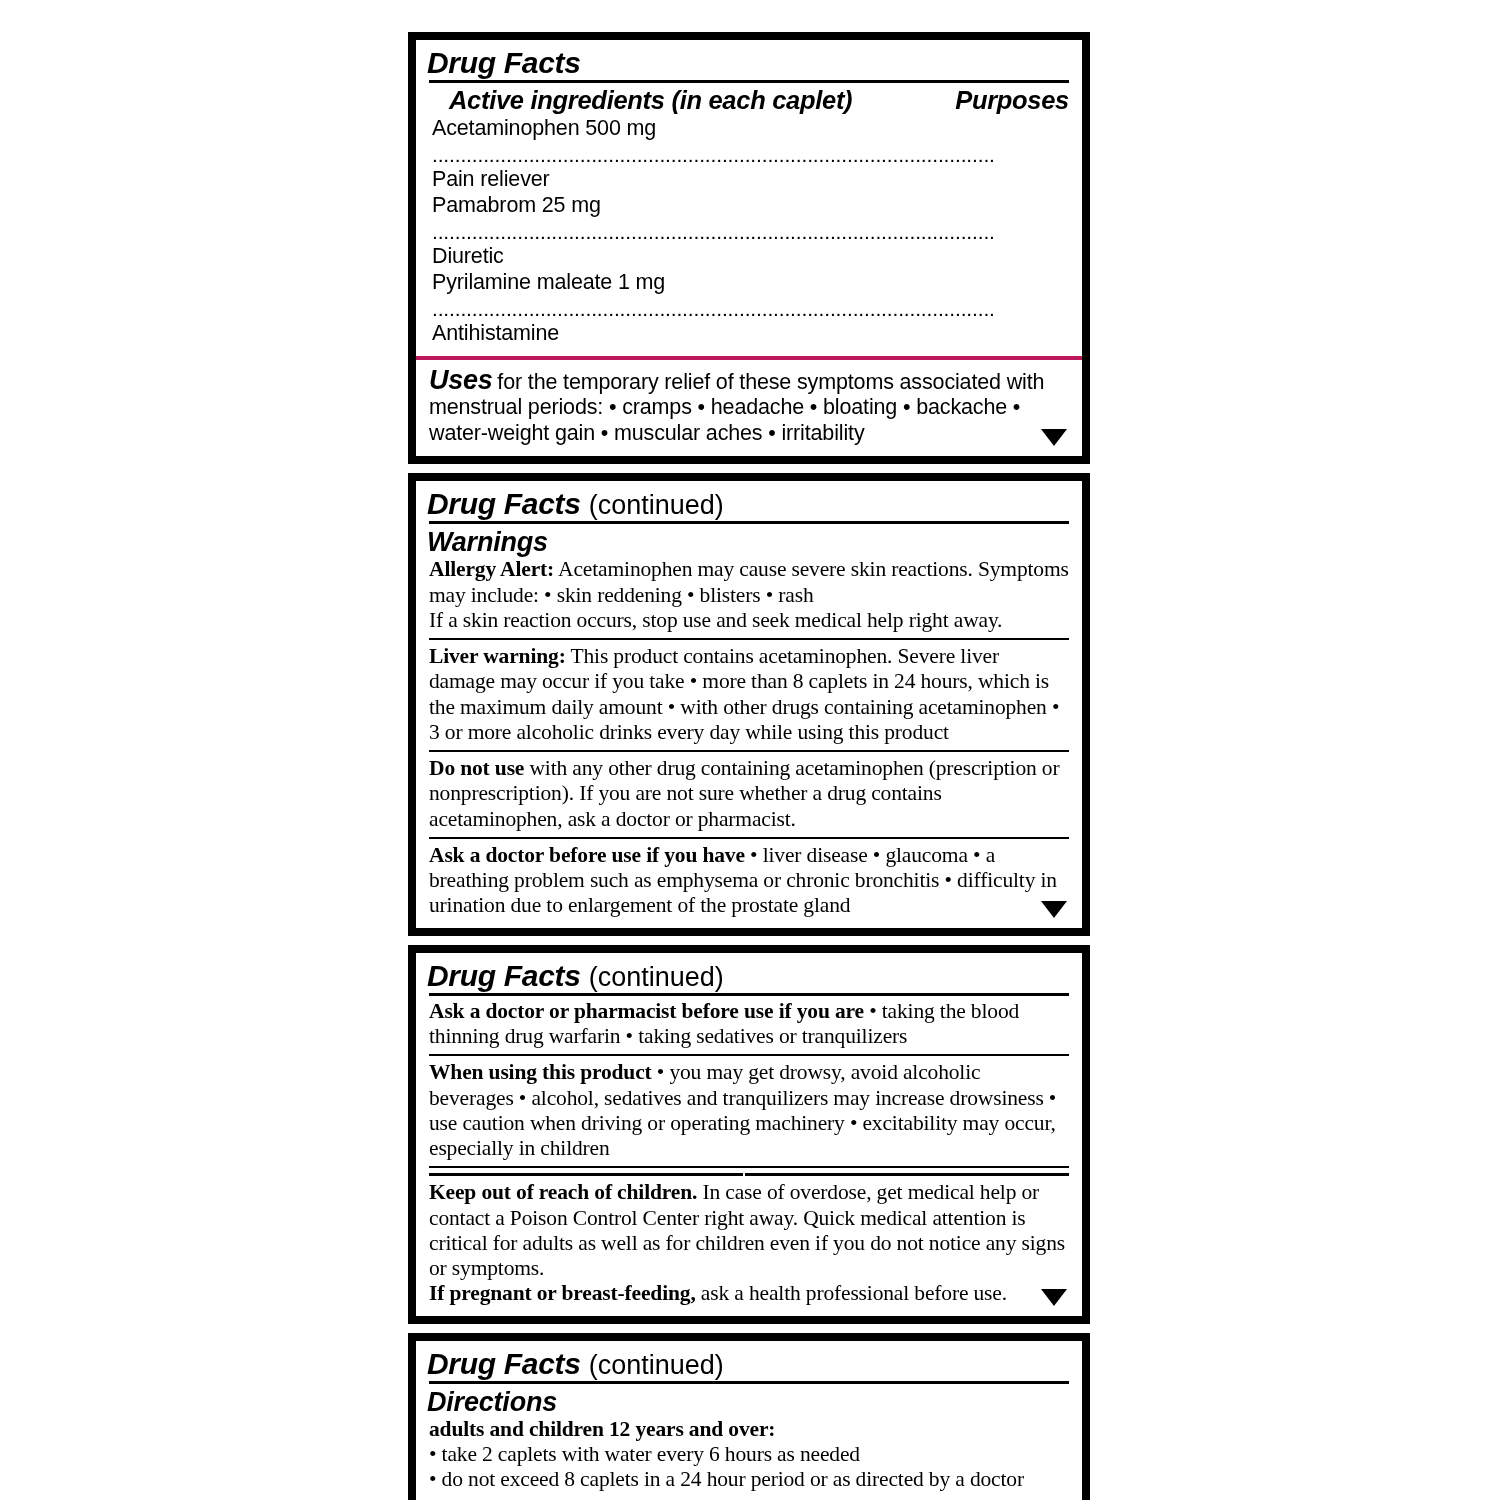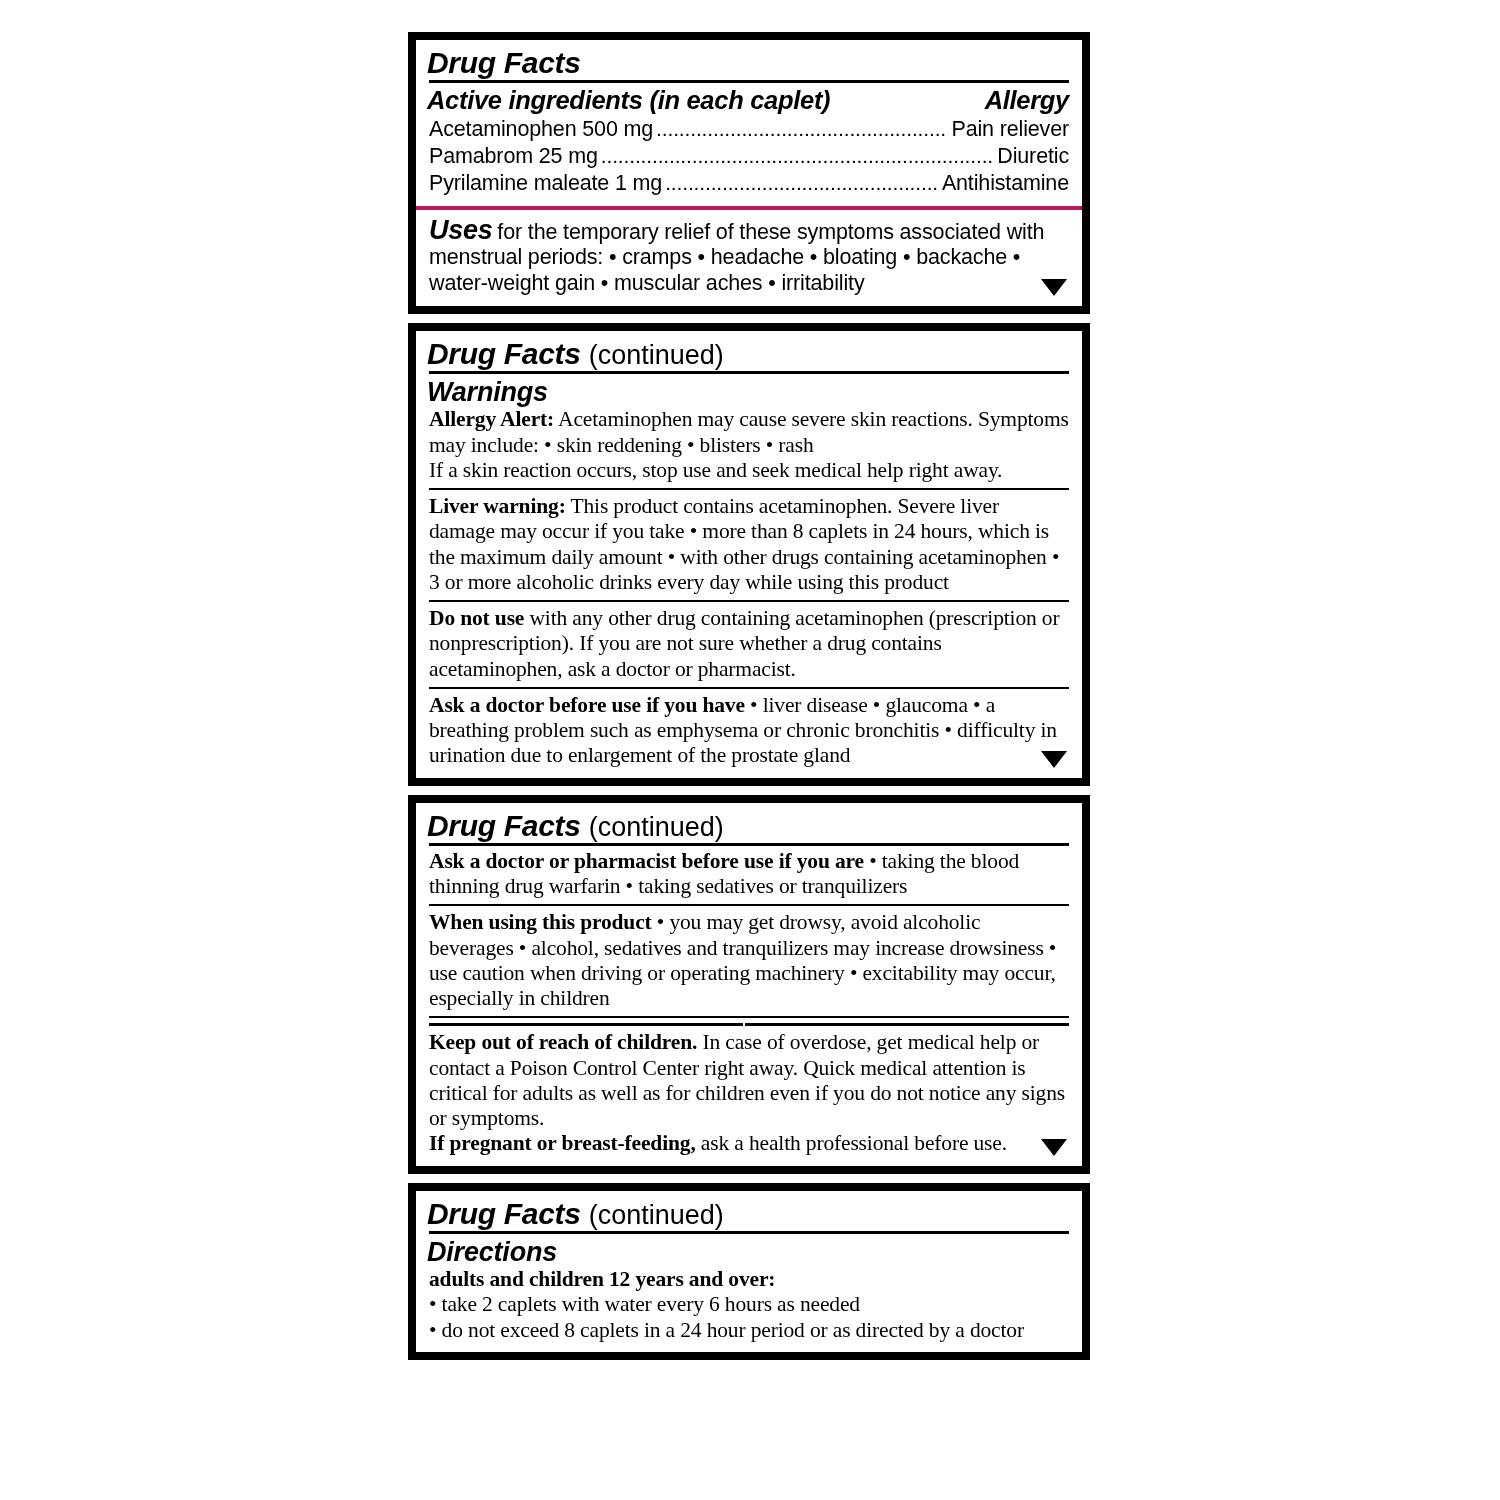--- a/index.html
+++ b/index.html
@@ -96,30 +96,31 @@
   
   .ai-head {
     display: flex;
     align-items: baseline;
     font-weight: bold;
     font-style: italic;
     font-size: 25.5px;
     letter-spacing: -0.3px;
     margin: 0 0 1px -2px;
   }
-  .ai-head .left { flex: 1 1 auto; }
+  .ai-head .left { flex: 1 1 auto; margin-left: 22px; }
   .ai-head .right { flex: 0 0 auto; }
 
   .ai-row {
     display: flex;
     align-items: baseline;
     font-size: 21.5px;
     line-height: 1.20;
     letter-spacing: -0.15px;
     white-space: nowrap;
+    flex-direction: column;
   }
   .ai-row .name { flex: 0 0 auto; }
   .ai-row .leader {
     flex: 1 1 auto;
     overflow: hidden;
     white-space: nowrap;
     margin: 0 3px;
     font-size: 21px;
   }
   .ai-row .purpose { flex: 0 0 auto; }
@@ -155,21 +156,21 @@
 <div class="label-root">
 
   <div class="group">
 
     <div class="panel">
       <div class="df-title"><span>Drug Facts</span></div>
       <div class="rule-heavy"></div>
 
       <div class="ai-head">
         <span class="left">Active ingredients (in each caplet)</span>
-        <span class="right">Allergy</span>
+        <span class="right">Purposes</span>
       </div>
 
       <div class="ai-row">
         <span class="name">Acetaminophen 500 mg</span>
         <span class="leader">...................................................................................................</span>
         <span class="purpose">Pain reliever</span>
       </div>
       <div class="ai-row">
         <span class="name">Pamabrom 25 mg</span>
         <span class="leader">...................................................................................................</span>

